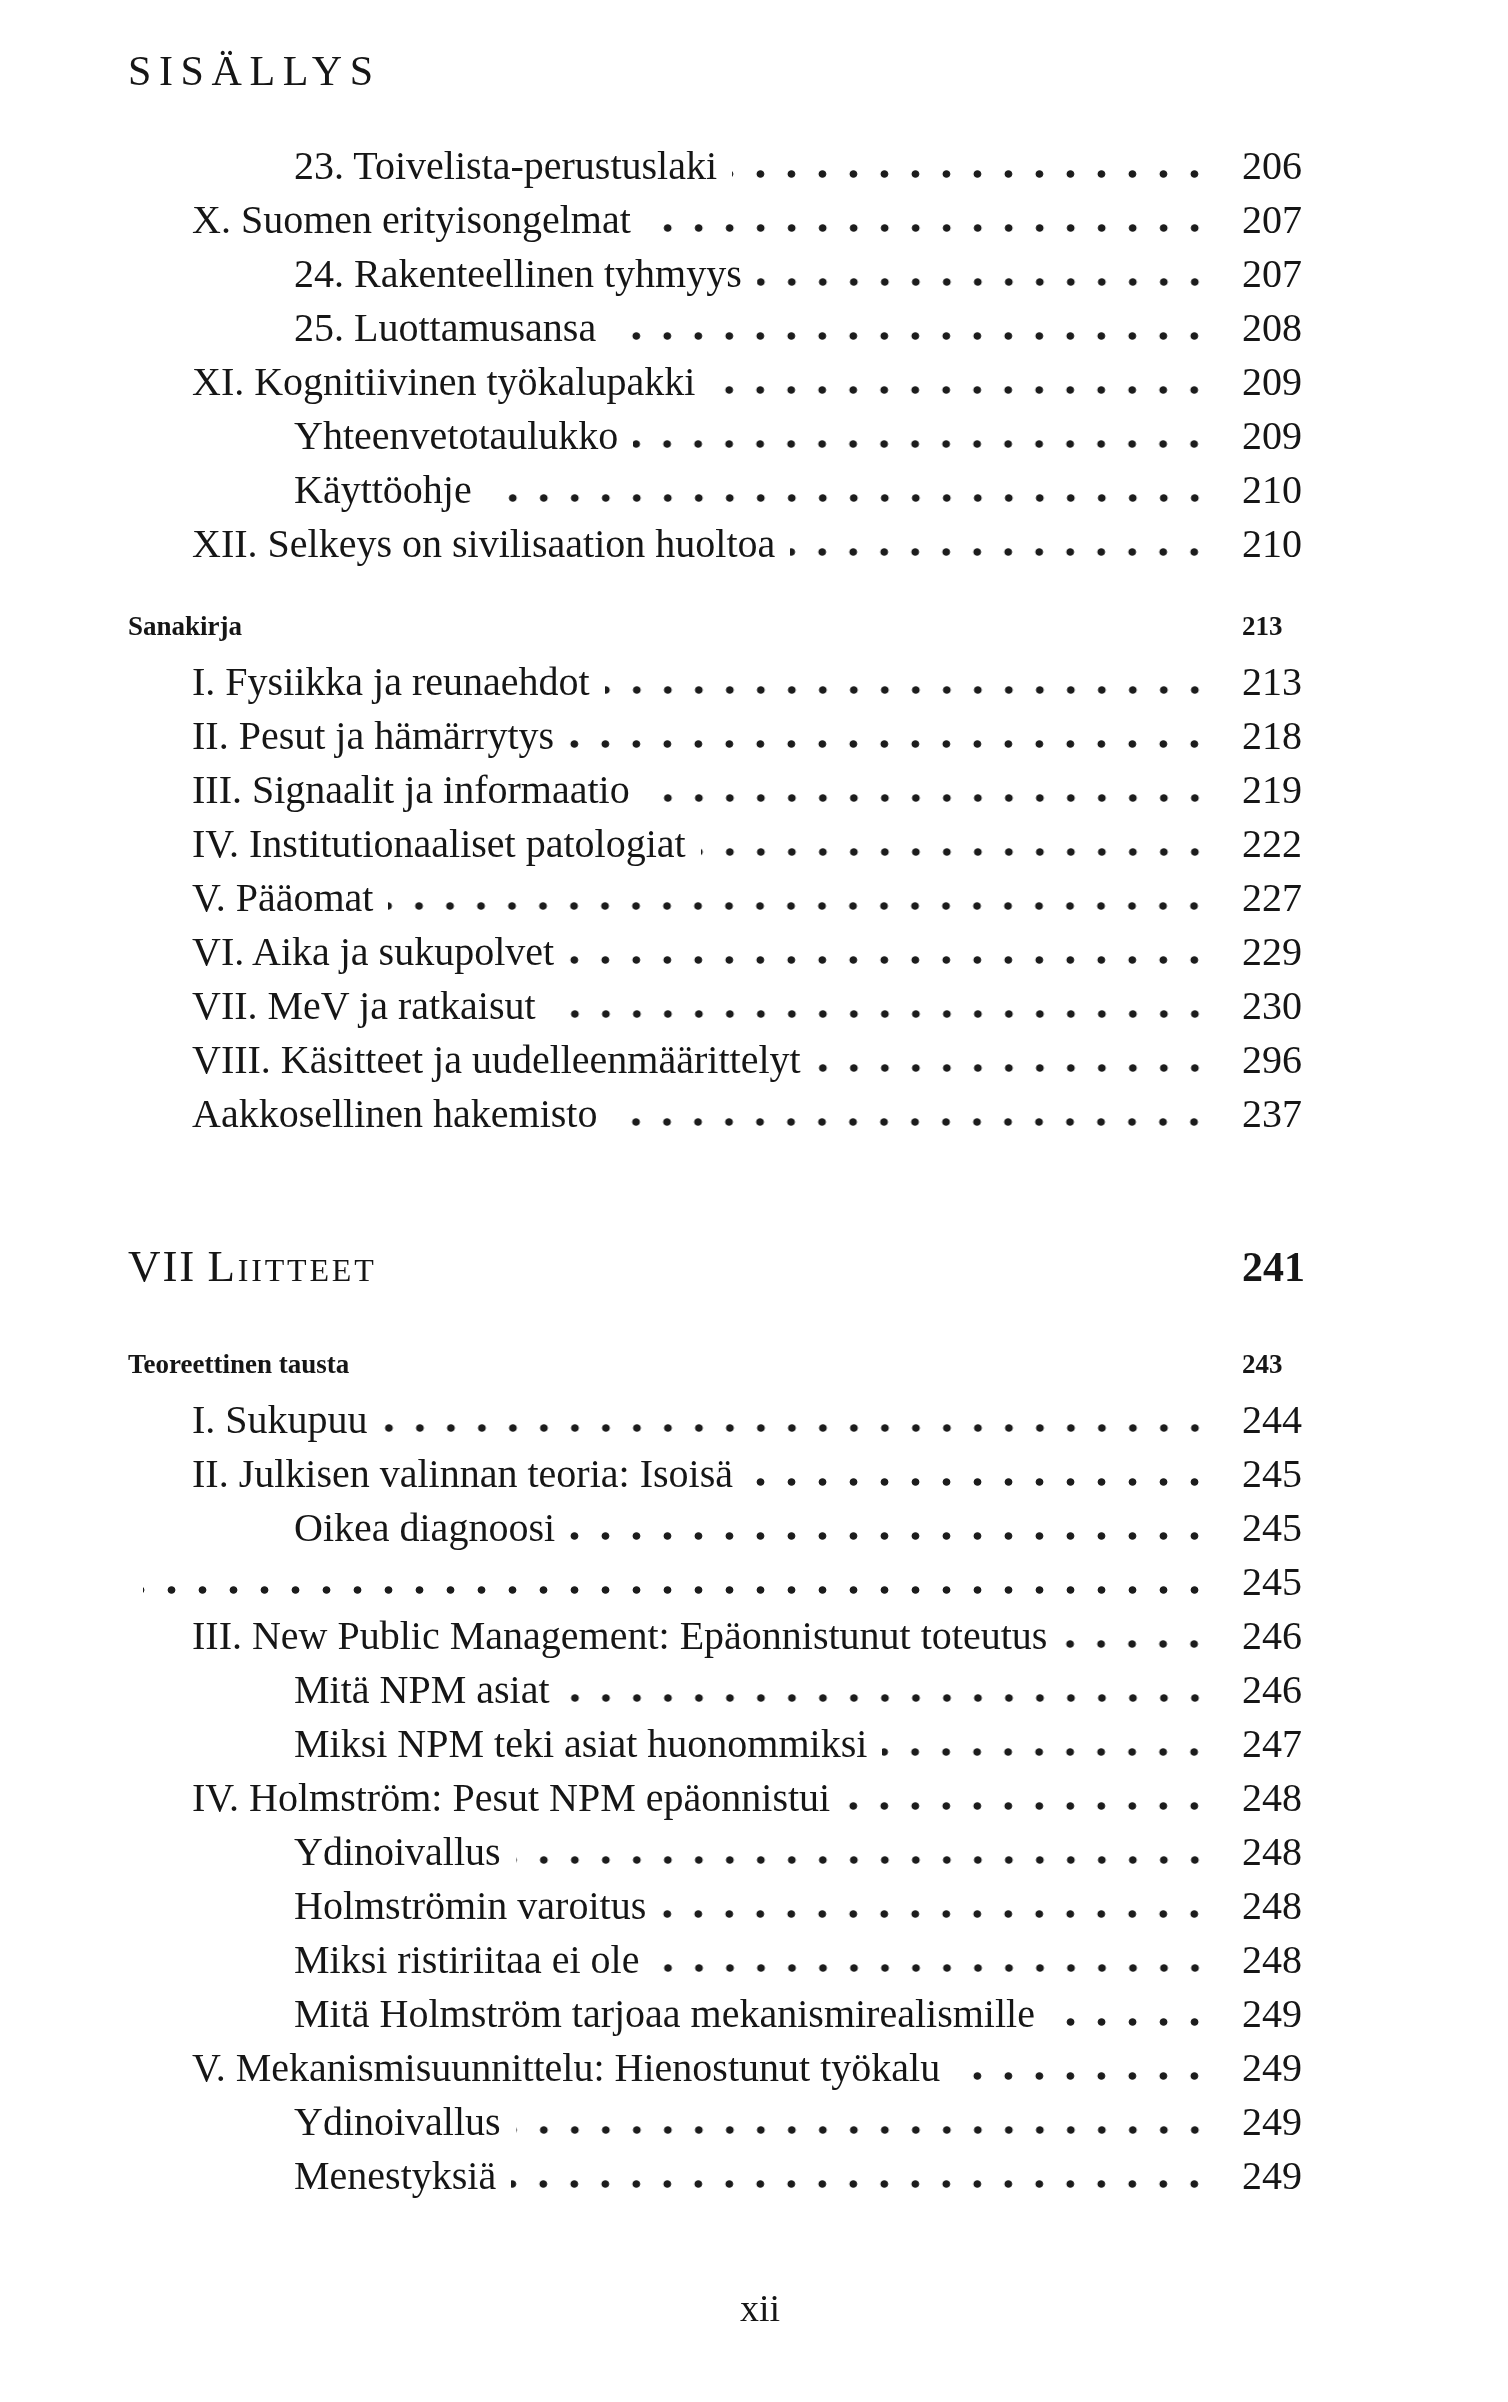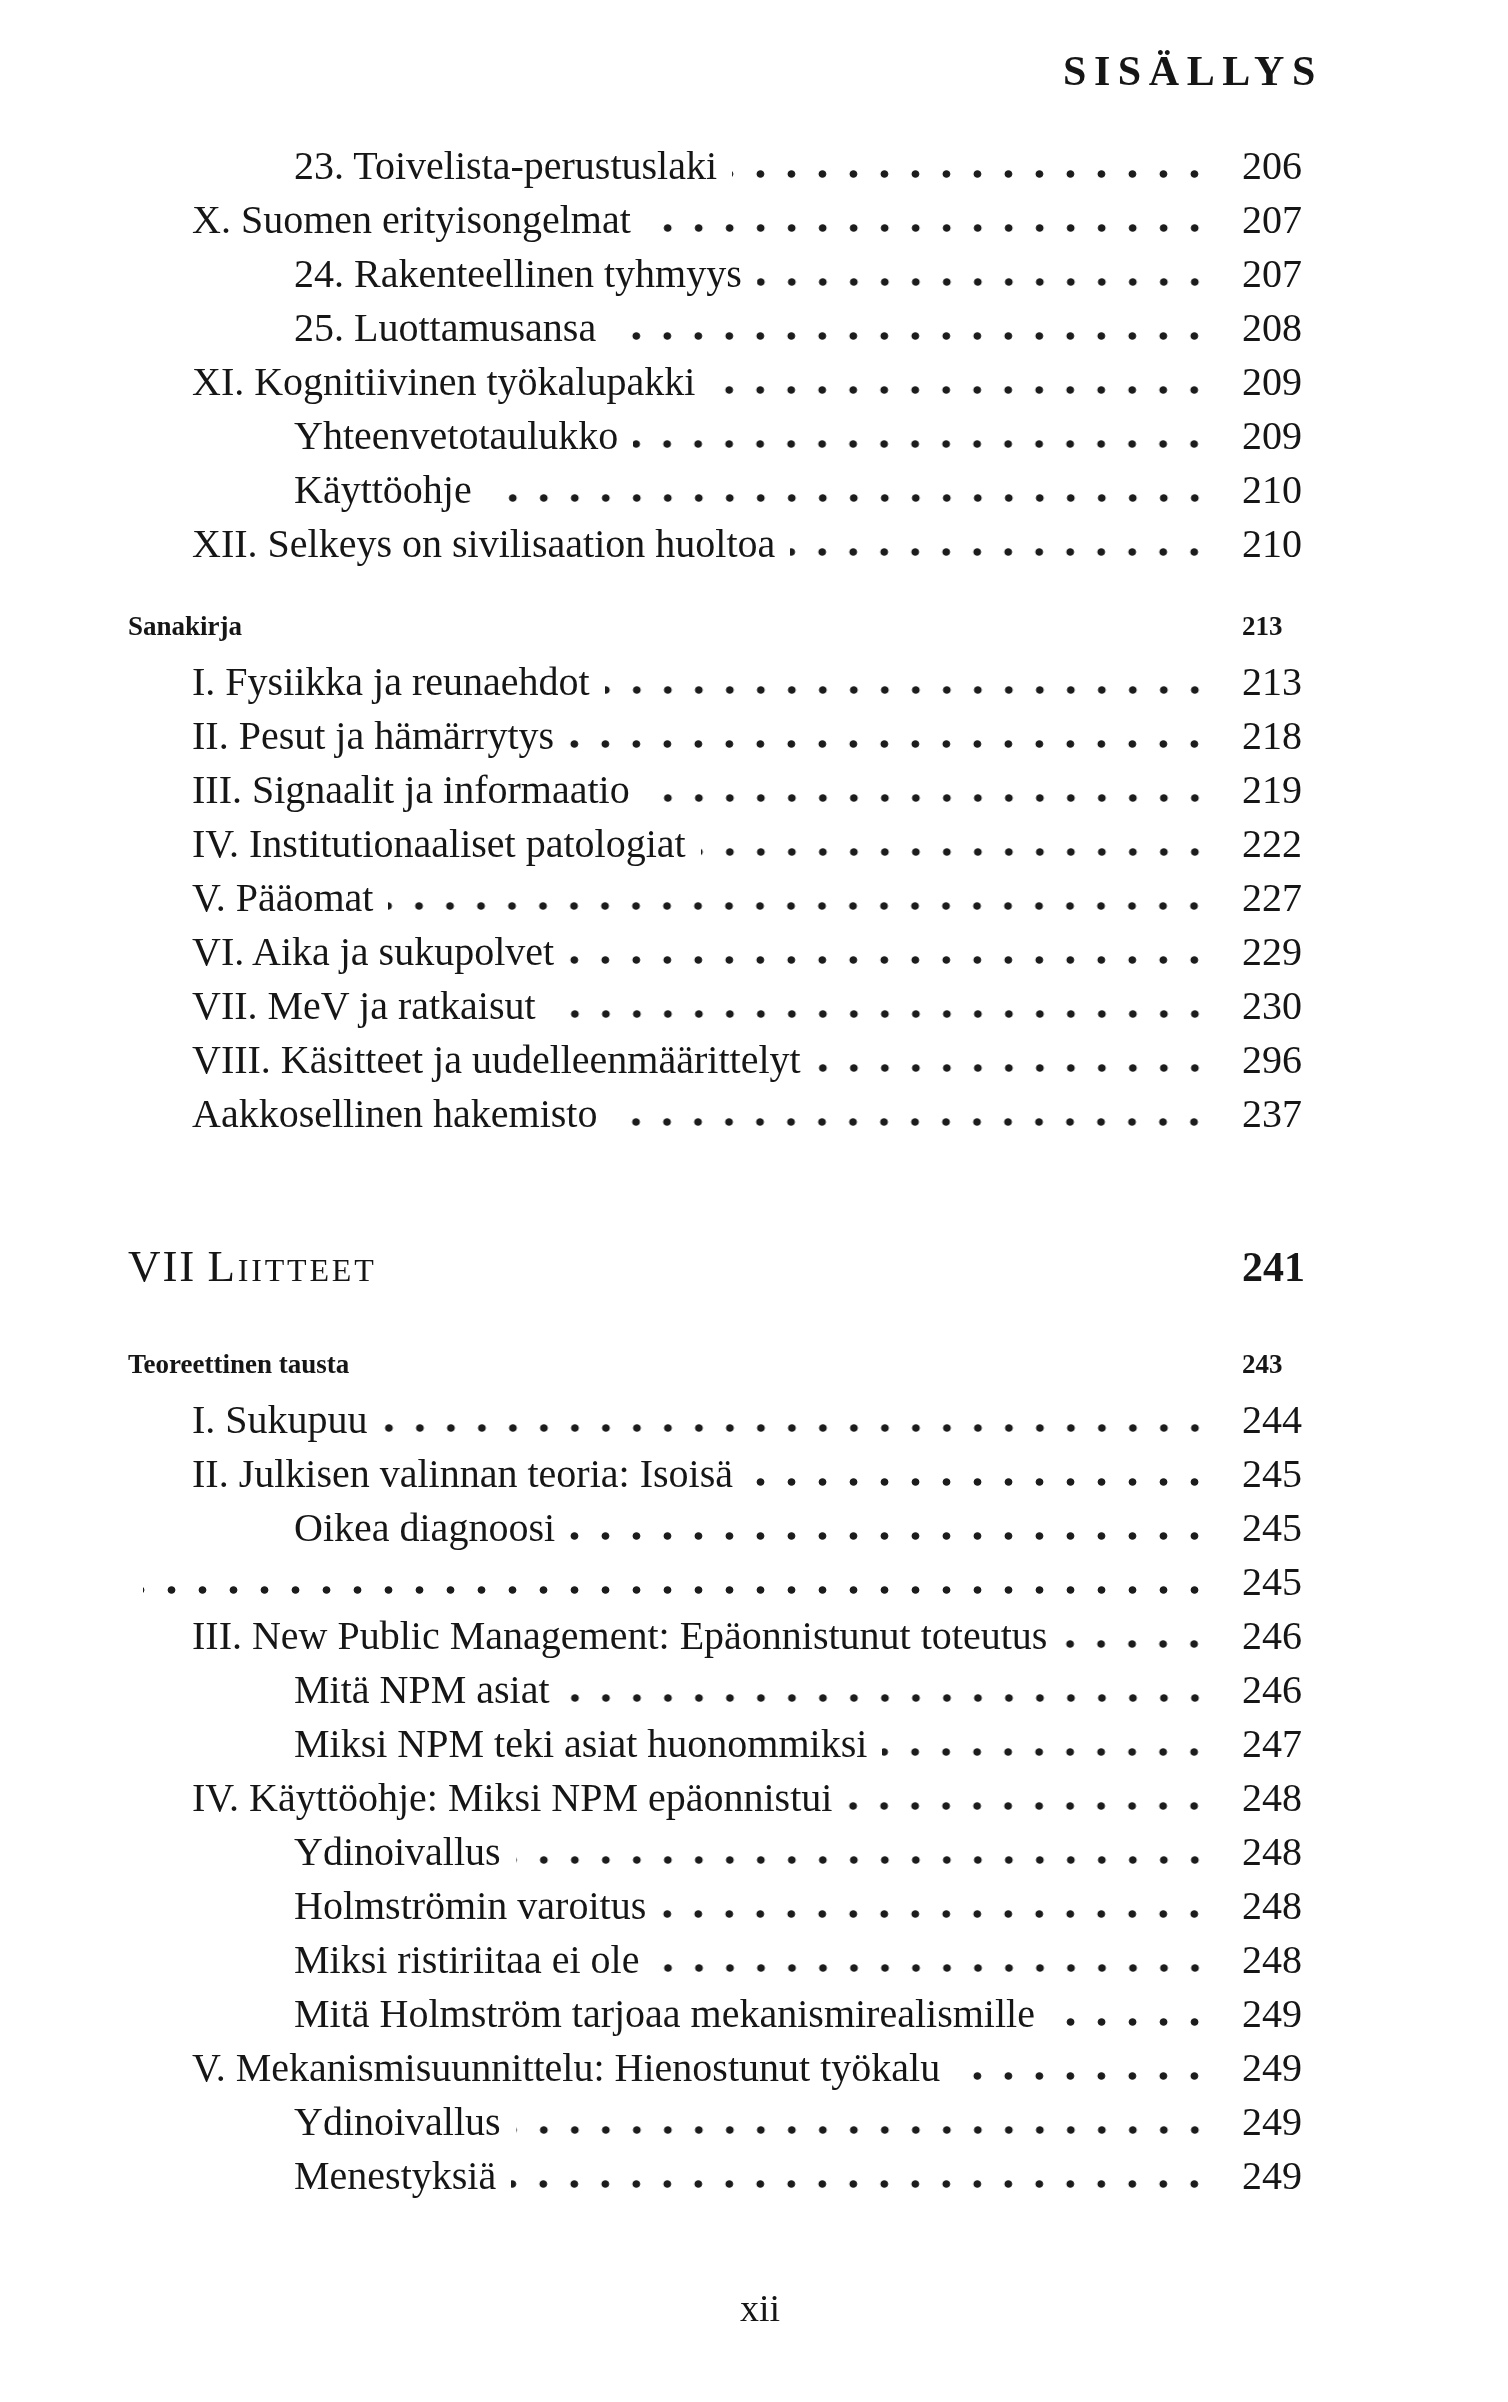--- a/index.html
+++ b/index.html
@@ -15,22 +15,21 @@
     background: #ffffff;
     color: #161616;
     font-family: "Liberation Serif", "DejaVu Serif", serif;
     padding: 47px 185px 0 128px;
     overflow: hidden;
   }
   .page-header {
     font-size: 42px;
     line-height: 49px;
     letter-spacing: 7.6px;
-    font-weight: 700;
-    text-align: right;
+    font-weight: 400;
   }
   .toc {
     display: block;
     margin-top: 43px;
   }
   .row {
     display: flex;
     align-items: baseline;
   }
   .entry-row {
@@ -232,21 +231,21 @@
         <span class="entry-label">Mitä NPM asiat</span>
         <div class="leader"></div>
         <span class="pagenum">246</span>
       </div>
       <div class="row entry-row lvl2">
         <span class="entry-label">Miksi NPM teki asiat huonommiksi</span>
         <div class="leader"></div>
         <span class="pagenum">247</span>
       </div>
       <div class="row entry-row lvl1">
-        <span class="entry-label">IV. Käyttöohje: Miksi NPM epäonnistui</span>
+        <span class="entry-label">IV. Holmström: Pesut NPM epäonnistui</span>
         <div class="leader"></div>
         <span class="pagenum">248</span>
       </div>
       <div class="row entry-row lvl2">
         <span class="entry-label">Ydinoivallus</span>
         <div class="leader"></div>
         <span class="pagenum">248</span>
       </div>
       <div class="row entry-row lvl2">
         <span class="entry-label">Holmströmin varoitus</span>

